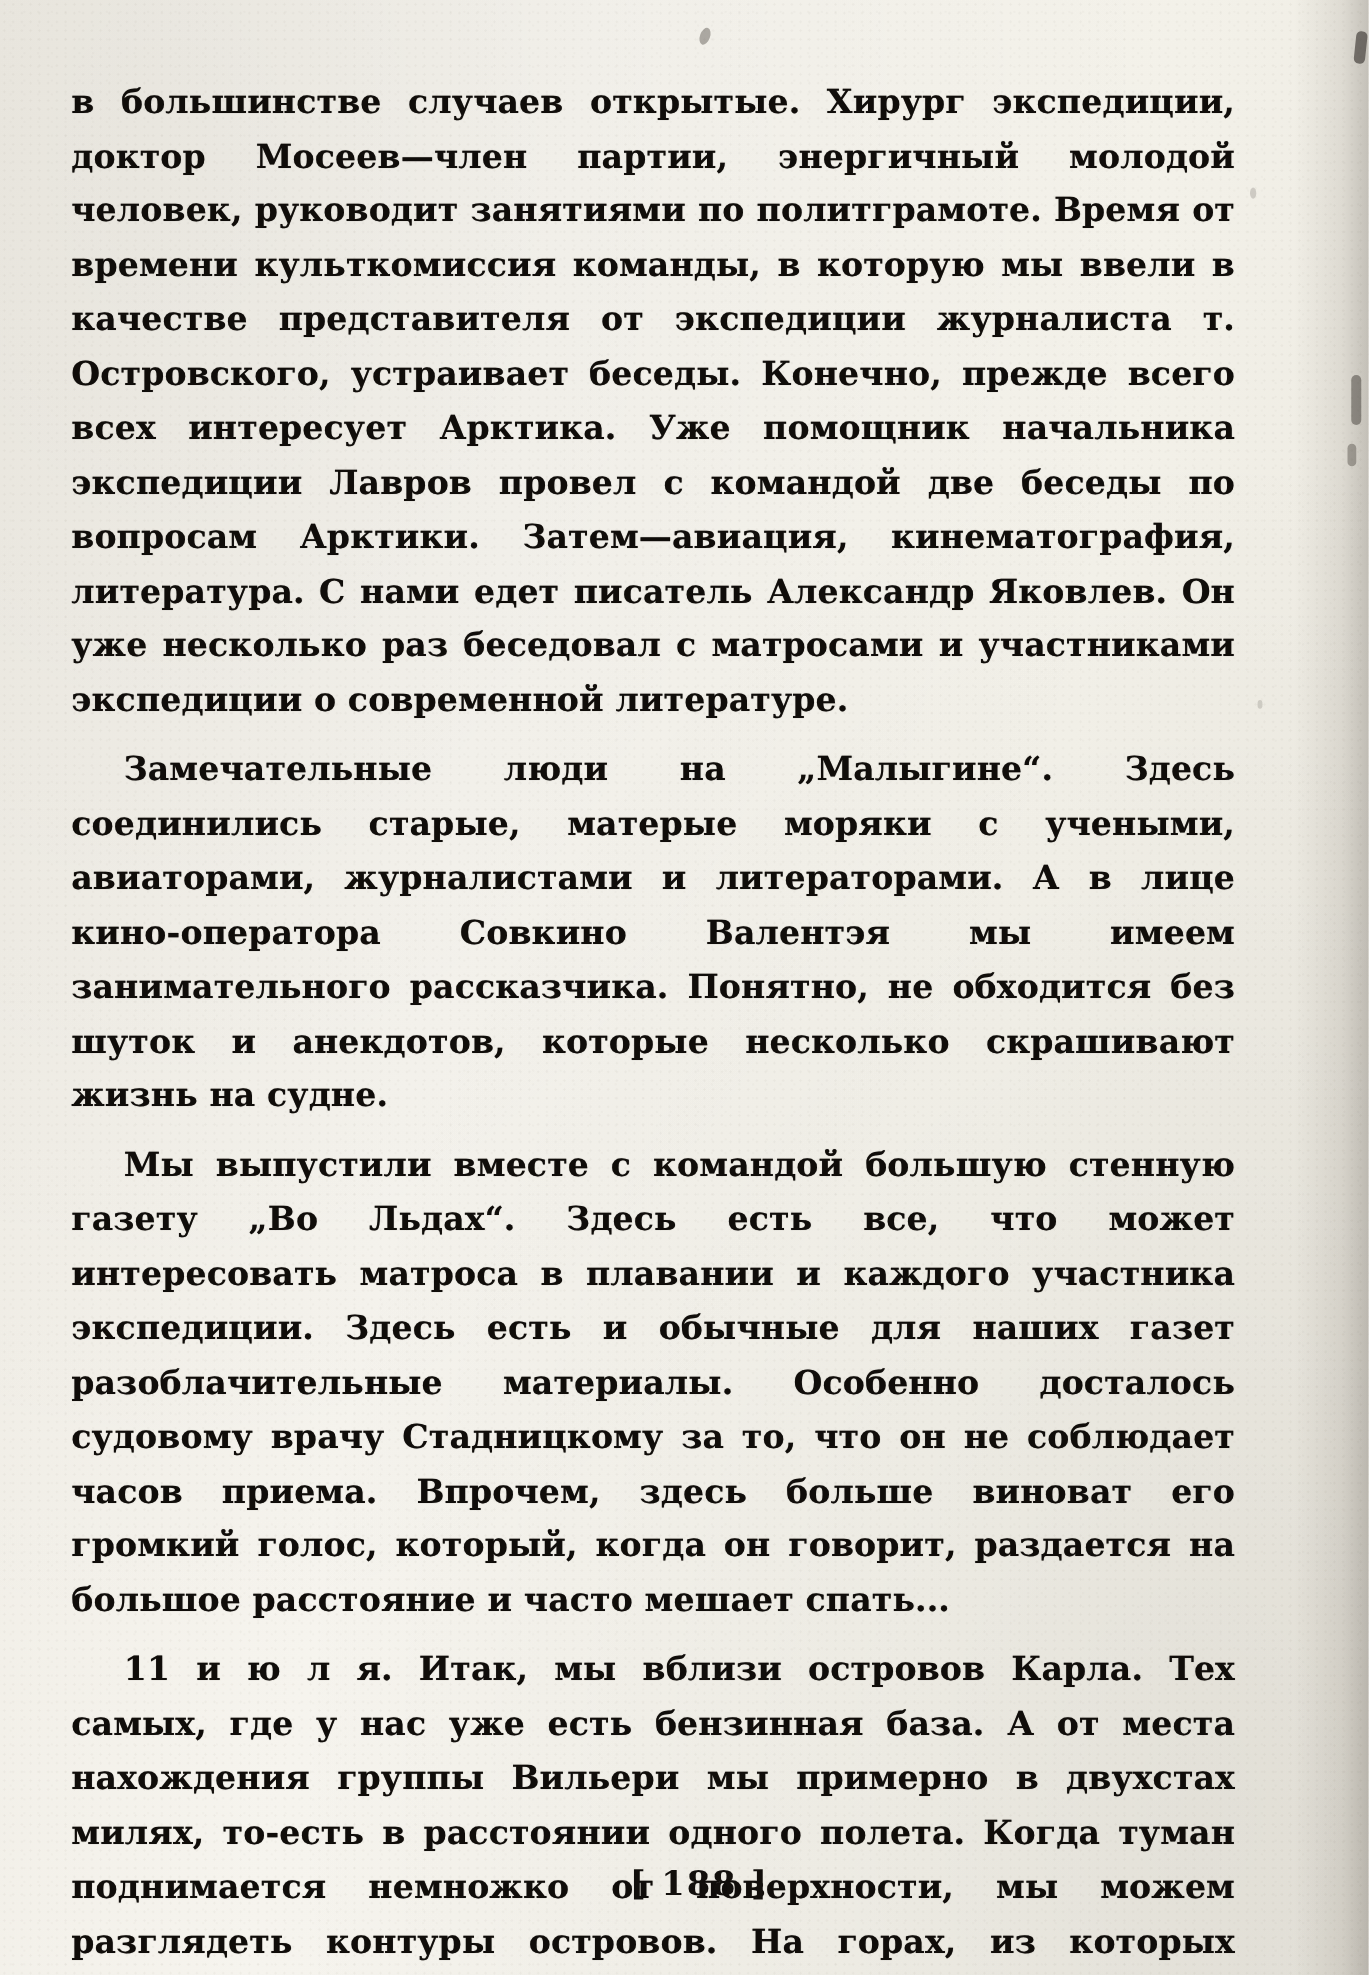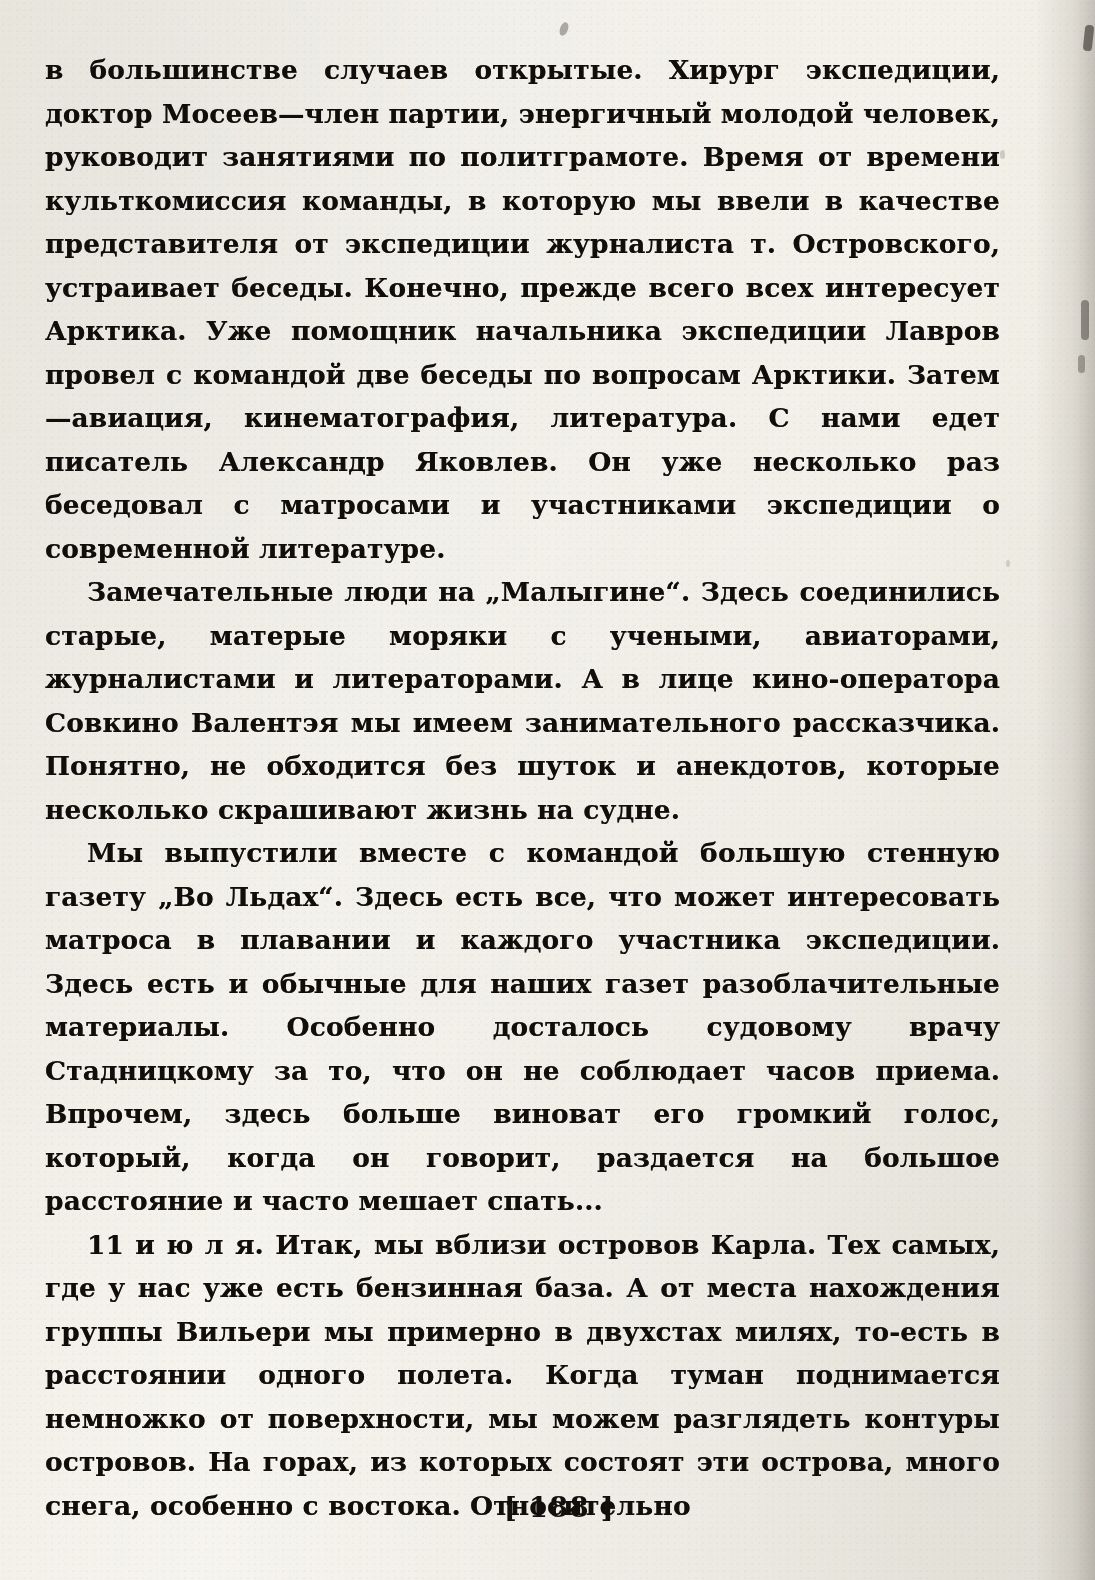--- a/index.html
+++ b/index.html
@@ -65,21 +65,21 @@
   .s2 { left: 1000px; top: 150px; width: 5px; height: 9px; opacity:.5;}
   .s3 { left: 1006px; top: 560px; width: 4px; height: 7px; opacity:.45;}
 
   .text-col {
     position: absolute;
     left: 45px;
     top: 48px;
     width: 955px;
   }
   p {
-    margin: 0;
+    margin: 12px;
     font-family: "DejaVu Serif", serif;
     font-size: 26.5px;
     line-height: 43.5px;
     color: #100d0a;
     text-align: justify;
     text-justify: inter-word;
     letter-spacing: 0.1px;
     font-weight: 600;
     text-shadow: 0 0 0.6px rgba(20,16,12,0.55);
   }

